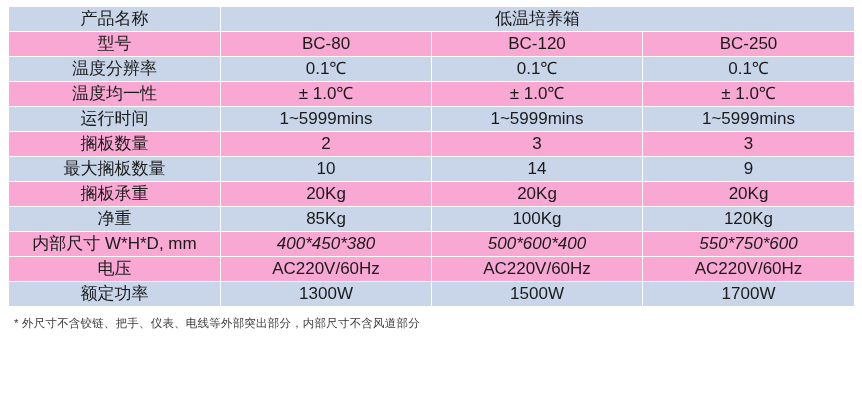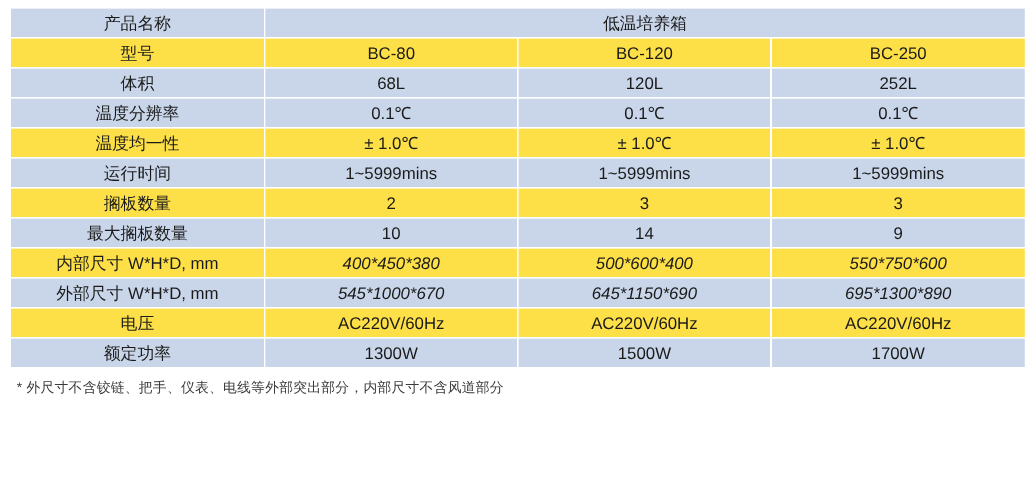--- a/index.html
+++ b/index.html
@@ -16,38 +16,38 @@
   }
   .sheet {
     width: 862px;
     box-sizing: border-box;
     padding: 6px 8px 0 8px;
   }
   table.spec {
     border-collapse: collapse;
     table-layout: fixed;
     width: 846px;
-    font-size: 14px;
+    font-size: 17px;
   }
   table.spec col.c0 { width: 212px; }
   table.spec col.c1 { width: 211px; }
   table.spec col.c2 { width: 211px; }
   table.spec col.c3 { width: 212px; }
   table.spec td {
     border: 1px solid #ffffff;
     text-align: center;
     vertical-align: middle;
     height: 24px;
     line-height: 24px;
     padding: 0 2px;
     white-space: nowrap;
     overflow: hidden;
   }
   tr.band-dark td { background: #c9d6ea; }
-  tr.band-light td { background: #fde047; }
+  tr.band-light td { background: #f9a8d4; }
   tr.band-dark td.label,
   tr.band-light td.label { }
   td.dim { font-style: italic; }
   .notes {
     width: 846px;
     margin: 0 auto;
     padding: 6px 0 0 6px;
     box-sizing: border-box;
     font-size: 11.5px;
     color: #3a3a3a;
@@ -73,26 +73,20 @@
           <td class="label">产品名称</td>
           <td colspan="3">低温培养箱</td>
         </tr>
         <tr class="band-light">
           <td class="label">型号</td>
           <td>BC-80</td>
           <td>BC-120</td>
           <td>BC-250</td>
         </tr>
         <tr class="band-dark">
-          <td class="label">体积</td>
-          <td>68L</td>
-          <td>120L</td>
-          <td>252L</td>
-        </tr>
-        <tr class="band-dark">
           <td class="label">温度分辨率</td>
           <td>0.1℃</td>
           <td>0.1℃</td>
           <td>0.1℃</td>
         </tr>
         <tr class="band-light">
           <td class="label">温度均一性</td>
           <td>± 1.0℃</td>
           <td>± 1.0℃</td>
           <td>± 1.0℃</td>
@@ -109,30 +103,36 @@
           <td>3</td>
           <td>3</td>
         </tr>
         <tr class="band-dark">
           <td class="label">最大搁板数量</td>
           <td>10</td>
           <td>14</td>
           <td>9</td>
         </tr>
         <tr class="band-light">
+          <td class="label">搁板承重</td>
+          <td>20Kg</td>
+          <td>20Kg</td>
+          <td>20Kg</td>
+        </tr>
+        <tr class="band-dark">
+          <td class="label">净重</td>
+          <td>85Kg</td>
+          <td>100Kg</td>
+          <td>120Kg</td>
+        </tr>
+        <tr class="band-light">
           <td class="label">内部尺寸 W*H*D, mm</td>
           <td class="dim">400*450*380</td>
           <td class="dim">500*600*400</td>
           <td class="dim">550*750*600</td>
-        </tr>
-        <tr class="band-dark">
-          <td class="label">外部尺寸 W*H*D, mm</td>
-          <td class="dim">545*1000*670</td>
-          <td class="dim">645*1150*690</td>
-          <td class="dim">695*1300*890</td>
         </tr>
         <tr class="band-light">
           <td class="label">电压</td>
           <td>AC220V/60Hz</td>
           <td>AC220V/60Hz</td>
           <td>AC220V/60Hz</td>
         </tr>
         <tr class="band-dark">
           <td class="label">额定功率</td>
           <td>1300W</td>

